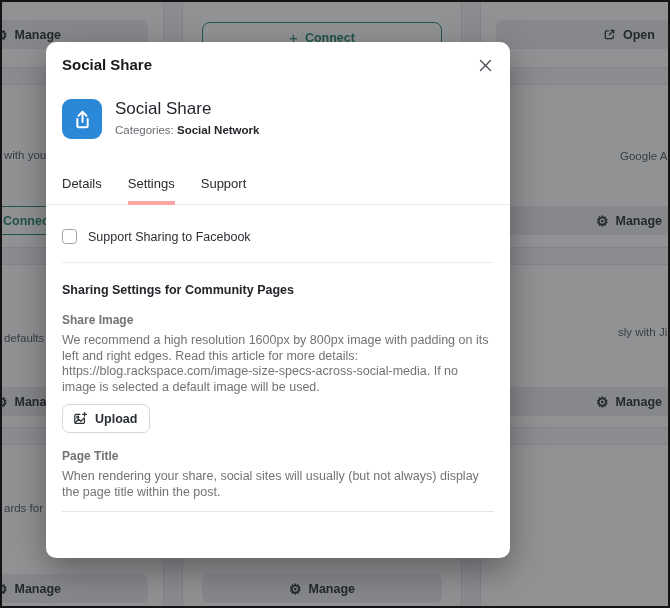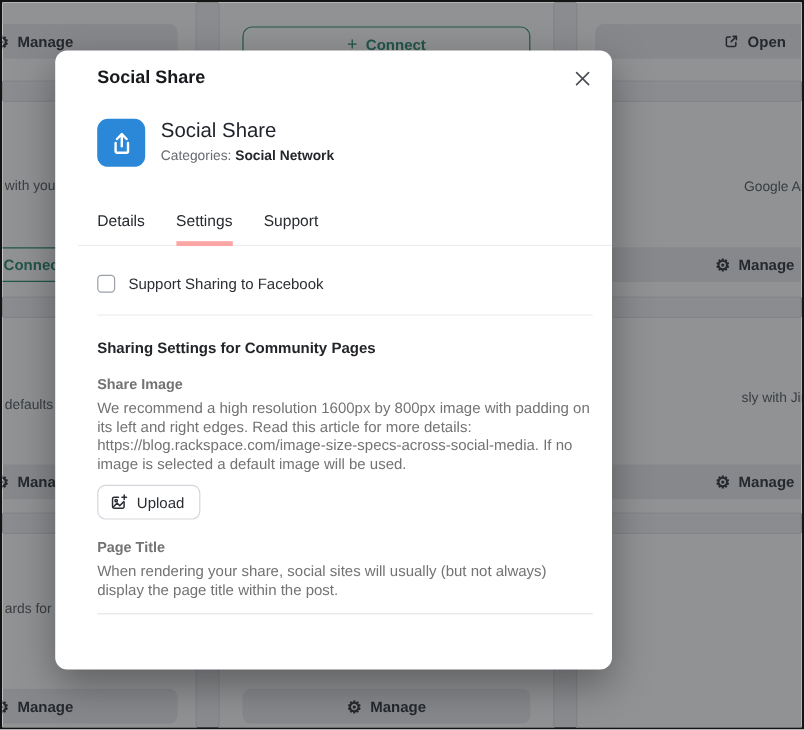--- a/index.html
+++ b/index.html
@@ -13,21 +13,21 @@
   .g-btn { position:absolute; height:29px; background:#ebedef; border-radius:7px; display:flex; align-items:center; justify-content:center; gap:7px; font-size:12.5px; font-weight:600; color:#33373c; }
   .o-btn { position:absolute; height:29px; background:#ffffff; border:1px solid #2e8d71; border-radius:8px; display:flex; align-items:center; justify-content:center; gap:7px; font-size:12.5px; font-weight:600; color:#2e8d71; }
   .frag { position:absolute; white-space:nowrap; font-size:11.5px; color:#5a6066; }
   .gear { font-size:14px; line-height:1; color:#33373c; }
 
   
   .overlay { position:absolute; inset:0; background:rgba(22,24,28,0.47); }
 
   
   .modal { position:absolute; left:44px; top:40px; width:464px; height:516px; background:#fff; border-radius:10px;
-           box-shadow:0 12px 34px rgba(0,0,0,0.35); overflow:hidden; font-size:12.5px; color:#2b2f34;padding-left:19px; }
+           box-shadow:0 12px 34px rgba(0,0,0,0.35); overflow:hidden; font-size:12.5px; color:#2b2f34; }
   .m-head { position:relative; padding:14px 16px 0 16px; }
   .m-title { font-size:15px; font-weight:600; color:#17191c; }
   .m-close { position:absolute; right:14px; top:12px; width:22px; height:22px; display:flex; align-items:center; justify-content:center; cursor:pointer; background:none; border:none; }
   .app-row { display:flex; gap:13px; margin:26px 16px 0 16px; align-items:flex-start; }
   .app-icon { width:40px; height:40px; border-radius:9px; background:#2b87d8; flex:0 0 auto; display:flex; align-items:center; justify-content:center; }
   .app-name { font-size:17px; font-weight:500; color:#1f2329; line-height:20px; }
   .app-cats { margin-top:5px; font-size:11.5px; color:#666b70; }
   .app-cats b { color:#24272b; font-weight:700; }
 
   .tabs { display:flex; gap:26px; margin-top:37px; padding:0 16px; border-bottom:1px solid #ebedef; font-size:13px; color:#272b30; }
@@ -37,21 +37,21 @@
   .m-body { padding:0 16px; }
   .cb-group { margin-top:24px; }
   .cb-row { display:flex; align-items:center; margin-bottom:13px; cursor:pointer; }
   .cb { width:15px; height:15px; border:1.5px solid #9aa0a6; border-radius:3.5px; margin-right:11px; background:#fff; flex:0 0 auto; }
   .cb-label { font-size:12.5px; color:#2b2f34; }
 
   .divider { border-top:1px solid #ededef; margin-top:18px; }
   .sec-head { margin-top:20px; font-size:12.5px; font-weight:700; color:#222529; }
   .fld-label { margin-top:16px; font-size:12px; font-weight:700; color:#737373; }
   .fld-desc { margin-top:6px; font-size:12.5px; line-height:15.5px; color:#737373; max-width:554px; }
-  .upload-btn { margin-top:9px; display:inline-flex; align-items:center; gap:7px; padding:6px 12px 6px 10px; background:#fff; border:1px solid #d3d7dc; border-radius:7px; font-size:12.5px; font-weight:400; color:#2a2e33; cursor:pointer; }
+  .upload-btn { margin-top:9px; display:inline-flex; align-items:center; gap:7px; padding:6px 12px 6px 10px; background:#fff; border:1px solid #d3d7dc; border-radius:7px; font-size:12.5px; font-weight:700; color:#2a2e33; cursor:pointer; }
   .title-input { display:block; width:100%; border:none; border-bottom:1px solid #e4e6e9; height:10px; margin-top:2px; font:inherit; background:transparent; outline:none; }
 </style>
 </head>
 <body>
 
 <div class="frame">
 
   <div class="backdrop">
 
     <div class="card" style="left:-110px; top:-120px; width:272px; height:186px;"></div>

